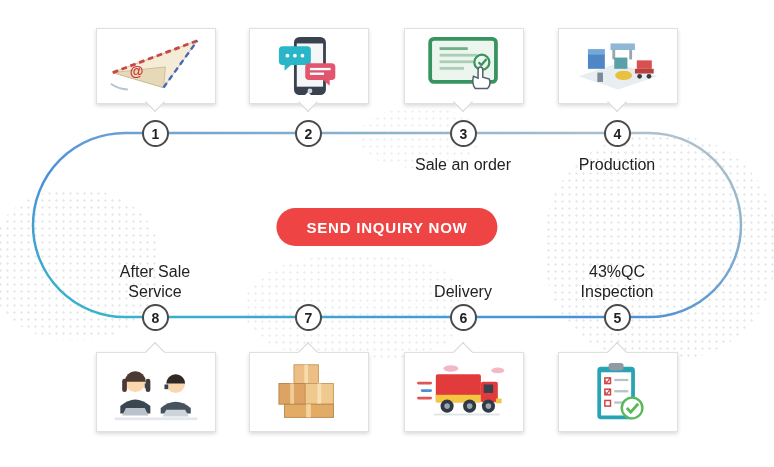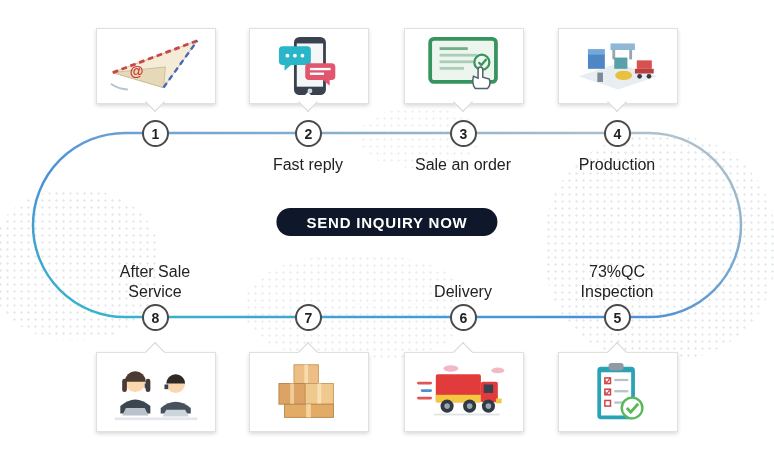--- a/index.html
+++ b/index.html
@@ -48,22 +48,22 @@
 
   .label { position:absolute; text-align:center; font-size:16px; z-index:2; line-height:20px; }
   .label.toprow { top:155px; width:170px; }
   .lt1 { left:70px; font-weight:bold; } .lt2 { left:223px; } .lt3 { left:378px; } .lt4 { left:532px;text-align:center; }
   .label.botrow { top:258px; height:44px; display:flex; flex-direction:column; justify-content:flex-end; align-items:center; }
   .lb1 { left:100px; width:110px; } .lb2 { left:243px; width:130px; }
   .lb3 { left:398px; width:130px;text-align:right; } .lb4 { left:562px; width:110px; }
 
   .cta {
     position:absolute; top:208px; left:50%; transform:translateX(-50%);
-    background:#0f172a; color:#fff; border:none; border-radius:20px;
-    height:28px; padding:0 30px; font-family:"Liberation Sans", sans-serif;
+    background:#ef4444; color:#fff; border:none; border-radius:20px;
+    height:38px; padding:0 30px; font-family:"Liberation Sans", sans-serif;
     font-weight:bold; font-size:15px; letter-spacing:.8px; z-index:4; cursor:pointer;
   }
   svg { display:block; }
 </style>
 </head>
 <body>
 
 <div class="canvas">
 
   <div class="dots d1"></div>
@@ -145,29 +145,28 @@
   <div class="tail down t1"></div>
   <div class="tail down t2"></div>
   <div class="tail down t3"></div>
   <div class="tail down t4"></div>
 
   <div class="num toprow n1">1</div>
   <div class="num toprow n2">2</div>
   <div class="num toprow n3">3</div>
   <div class="num toprow n4">4</div>
 
-  <div class="label toprow lt2">Fast reply</div>
   <div class="label toprow lt3">Sale an order</div>
   <div class="label toprow lt4">Production</div>
 
   <button class="cta">SEND INQUIRY NOW</button>
 
   <div class="label botrow lb1">After Sale Service</div>
   <div class="label botrow lb3">Delivery</div>
-  <div class="label botrow lb4">73%QC Inspection</div>
+  <div class="label botrow lb4">43%QC Inspection</div>
 
   <div class="num botrow n1">8</div>
   <div class="num botrow n2">7</div>
   <div class="num botrow n3">6</div>
   <div class="num botrow n4">5</div>
 
   <div class="tail up t1"></div>
   <div class="tail up t2"></div>
   <div class="tail up t3"></div>
   <div class="tail up t4"></div>

